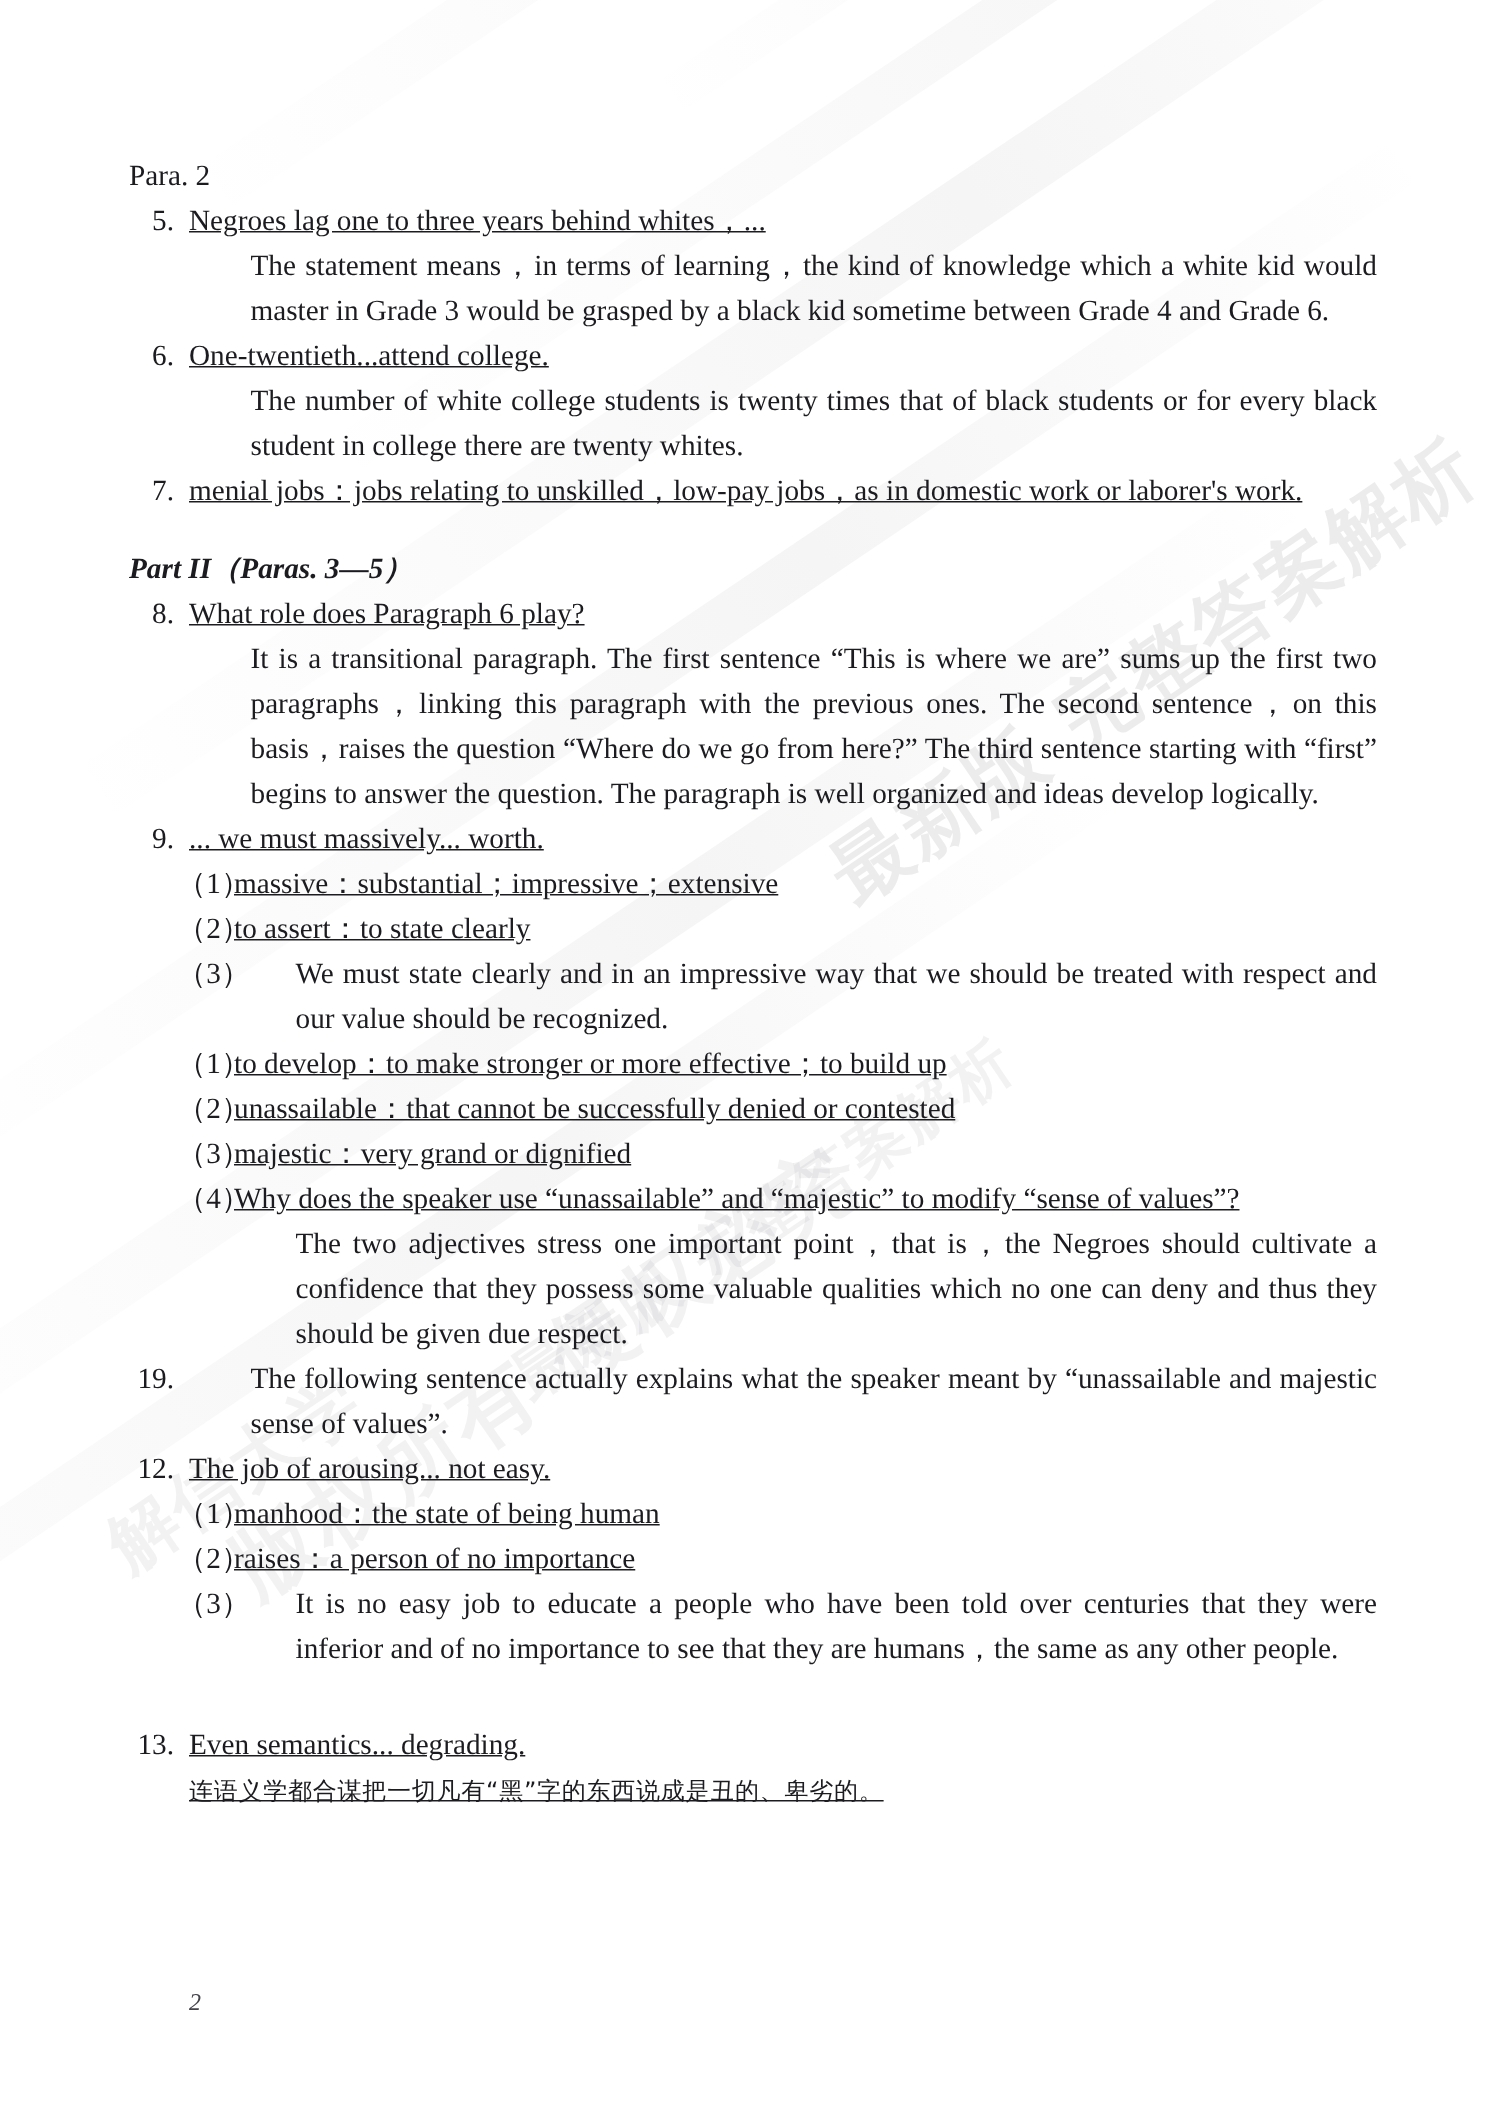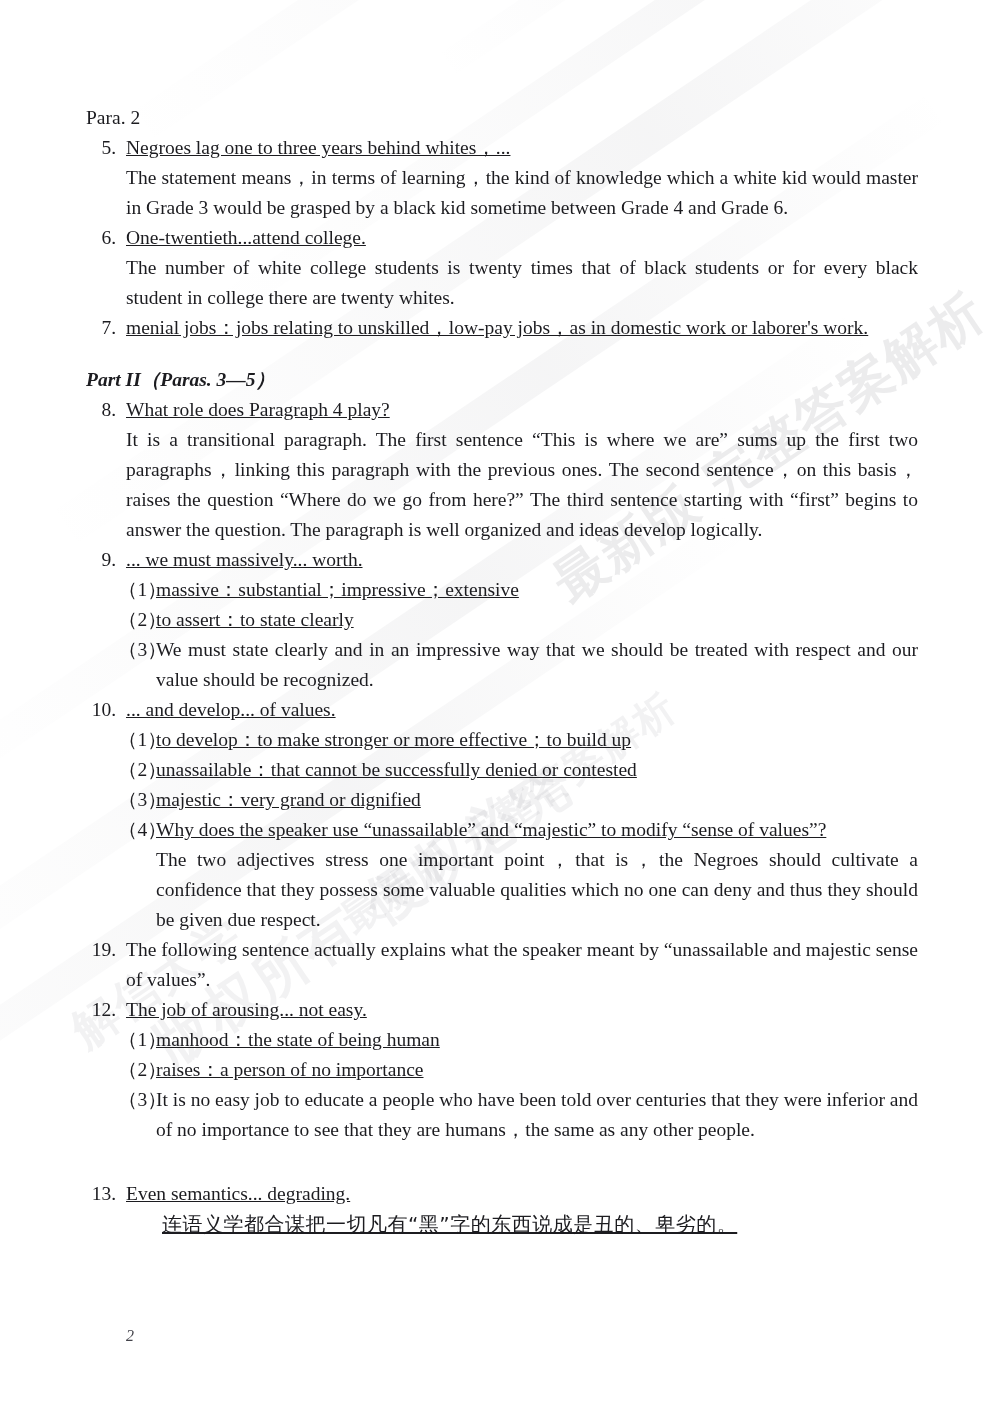--- a/index.html
+++ b/index.html
@@ -111,31 +111,31 @@
   }
   .sub > .sbody {
     flex: 1 1 auto;
     min-width: 0;
   }
 
   .just {
     text-align: justify;
     text-align-last: left;
     text-justify: inter-word;
+    margin-left: 41px;
   }
   .plain { text-align: left; text-decoration: underline; }
   .gap-md { height: 22px; }
   .gap-lg { height: 34px; }
 
   .cn {
     font-family: "DejaVu Sans", "Liberation Sans", sans-serif;
-    font-size: 20px;
+    font-size: 16px;
     line-height: 30px;
     letter-spacing: 0.5px;
-    margin-left: 36px;
   }
 
   .page-number {
     position: absolute;
     left: 126px;
     top: 1327px;
     font-size: 16px;
     font-style: italic;
     font-family: "Liberation Serif", serif;
     color: #43434a;
@@ -189,21 +189,21 @@
       <span class="body plain">menial jobs：jobs relating to unskilled，low-pay jobs，as in domestic work or laborer's work.</span>
     </div>
 
     <div class="gap-md"></div>
 
     <div class="part-head">Part II（Paras. 3—5）</div>
 
 
     <div class="item">
       <span class="num">8.</span>
-      <span class="body plain">What role does Paragraph 4 play?</span>
+      <span class="body plain">What role does Paragraph 6 play?</span>
     </div>
     <div class="item">
       <span class="num"></span>
       <span class="body just">It is a transitional paragraph. The first sentence “This is where we are” sums up the first two paragraphs，linking this paragraph with the previous ones. The second sentence，on this basis，raises the question “Where do we go from here?” The third sentence starting with “first” begins to answer the question. The paragraph is well organized and ideas develop logically.</span>
     </div>
 
     <div class="item">
       <span class="num">9.</span>
       <span class="body plain">... we must massively... worth.</span>
     </div>
@@ -213,24 +213,20 @@
     </div>
     <div class="sub">
       <span class="snum">（2）</span>
       <span class="sbody plain">to assert：to state clearly</span>
     </div>
     <div class="sub">
       <span class="snum">（3）</span>
       <span class="sbody just">We must state clearly and in an impressive way that we should be treated with respect and our value should be recognized.</span>
     </div>
 
-    <div class="item">
-      <span class="num">10.</span>
-      <span class="body plain">... and develop... of values.</span>
-    </div>
     <div class="sub">
       <span class="snum">（1）</span>
       <span class="sbody plain">to develop：to make stronger or more effective；to build up</span>
     </div>
     <div class="sub">
       <span class="snum">（2）</span>
       <span class="sbody plain">unassailable：that cannot be successfully denied or contested</span>
     </div>
     <div class="sub">
       <span class="snum">（3）</span>

